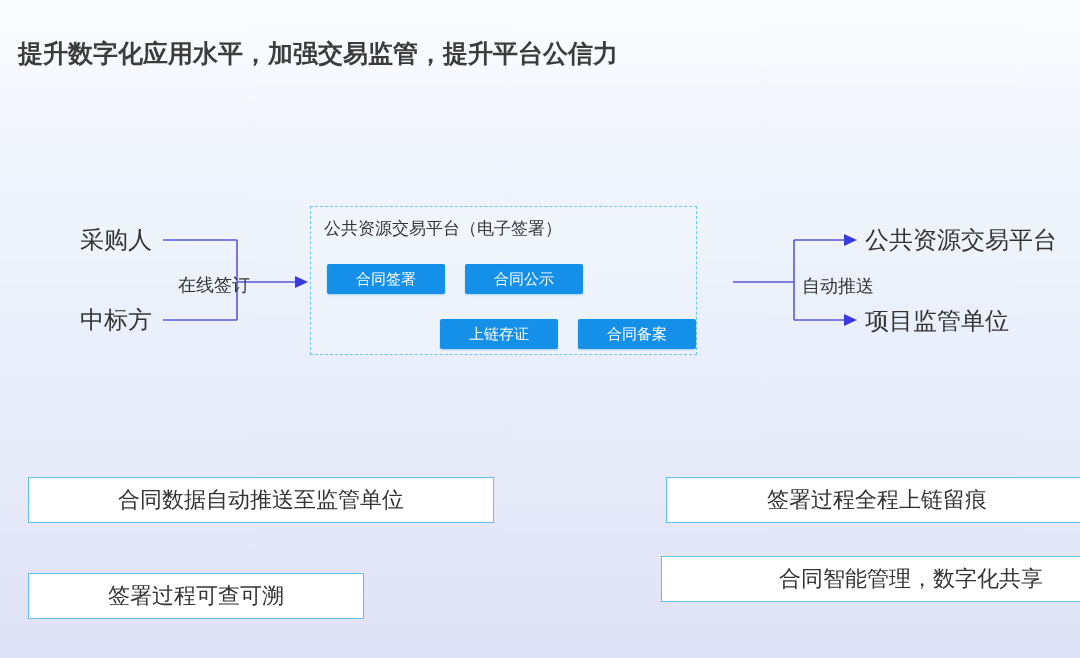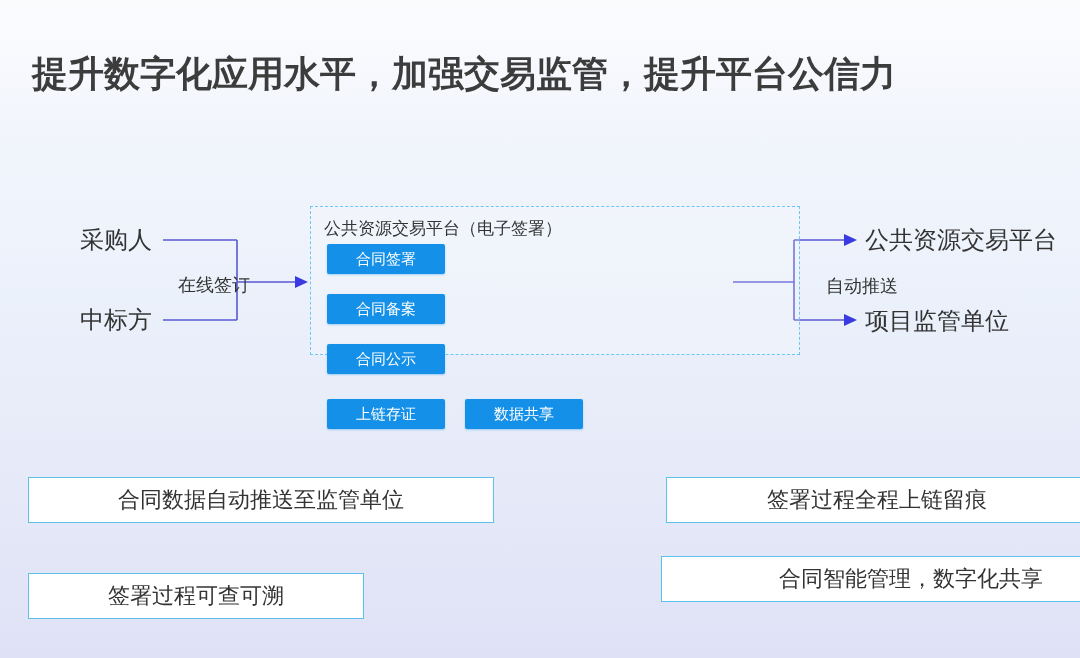--- a/index.html
+++ b/index.html
@@ -14,54 +14,54 @@
   html,body{margin:0;padding:0;}
   .stage{
     position:relative;
     width:1080px;height:658px;
     overflow:hidden;
     background:linear-gradient(180deg,#fbfcfe 0%,#f2f5fc 20%,#ebf1fb 45%,#e5e9f8 75%,#dfe2f6 100%);
     font-family:"Liberation Sans","DejaVu Sans",sans-serif;
     color:var(--text-dark);
   }
   .page-title{
-    position:absolute;left:18px;top:40px;margin:14px;
-    font-size:36px;line-height:1.1;font-weight:700;
+    position:absolute;left:18px;top:40px;margin:0;
+    font-size:25px;line-height:1.1;font-weight:700;
     color:var(--title-color);white-space:nowrap;
   }
   .node{
     position:absolute;font-size:24px;line-height:1;color:var(--text-dark);
     white-space:nowrap;
   }
   .n-left-1{left:80px;top:228px;}
   .n-left-2{left:80px;top:308px;}
   .n-right-1{left:865px;top:228px;}
   .n-right-2{left:865px;top:309px;}
   .edge-label{
     position:absolute;font-size:18px;line-height:1;color:var(--text-dark);
     white-space:nowrap;
   }
   .el-left{left:178px;top:276px;}
-  .el-right{left:802px;top:277px;margin-left:24px;}
+  .el-right{left:802px;top:277px;}
   .connectors{position:absolute;left:0;top:0;width:1080px;height:658px;}
   .connectors path{stroke:var(--line-purple);stroke-width:1.6;fill:none;}
   .connectors polygon{fill:var(--arrow-blue);}
   .platform-box{
-    position:absolute;left:310px;top:206px;width:490px;height:149px;
+    position:absolute;left:310px;top:206px;width:387px;height:149px;
     border:1px dashed var(--box-border);
     background:rgba(255,255,255,0.18);
     box-sizing:border-box;
   }
   .platform-title{
     margin:10px 0 0 13px;font-size:17px;color:var(--text-dark);
     white-space:nowrap;
   }
   .btn-row{display:flex;gap:20px;padding-left:16px;}
-  .btn-row.r1{margin-top:4px;flex-direction:column;}
-  .btn-row.r2{margin-top:25px;}
+  .btn-row.r1{margin-top:24px;}
+  .btn-row.r2{margin-top:25px;justify-content:flex-end;}
   .chip{
     width:118px;height:30px;border:none;border-radius:2px;
     background:var(--accent-blue);color:#fff;font-size:15px;
     display:flex;align-items:center;justify-content:center;
     font-family:inherit;cursor:pointer;
     box-shadow:0 1px 2px rgba(21,144,232,.35);
   }
   .card{
     position:absolute;height:46px;box-sizing:border-box;
     background:#ffffff;border:1.5px solid var(--card-border);
@@ -91,26 +91,25 @@
     <polygon points="857,320 844,314 844,326"></polygon>
   </svg>
 
   <div class="edge-label el-left">在线签订</div>
   <div class="edge-label el-right">自动推送</div>
 
   <div class="platform-box">
     <div class="platform-title">公共资源交易平台（电子签署）</div>
     <div class="btn-row r1">
       <button class="chip">合同签署</button>
-      <button class="chip">合同备案</button>
       <button class="chip">合同公示</button>
     </div>
     <div class="btn-row r2">
       <button class="chip">上链存证</button>
-      <button class="chip">数据共享</button>
+      <button class="chip">合同备案</button>
     </div>
   </div>
 
   <div class="node n-right-1">公共资源交易平台</div>
   <div class="node n-right-2">项目监管单位</div>
 
   <div class="card c1">合同数据自动推送至监管单位</div>
   <div class="card c2">签署过程全程上链留痕</div>
   <div class="card c3">签署过程可查可溯</div>
   <div class="card c4">合同智能管理，数字化共享</div>

